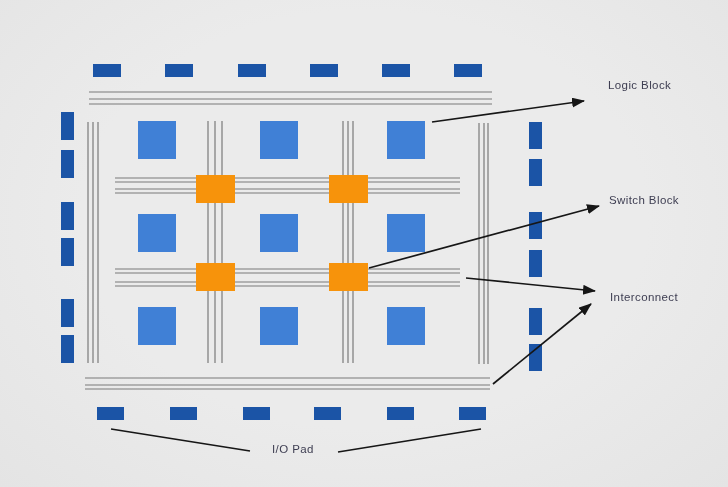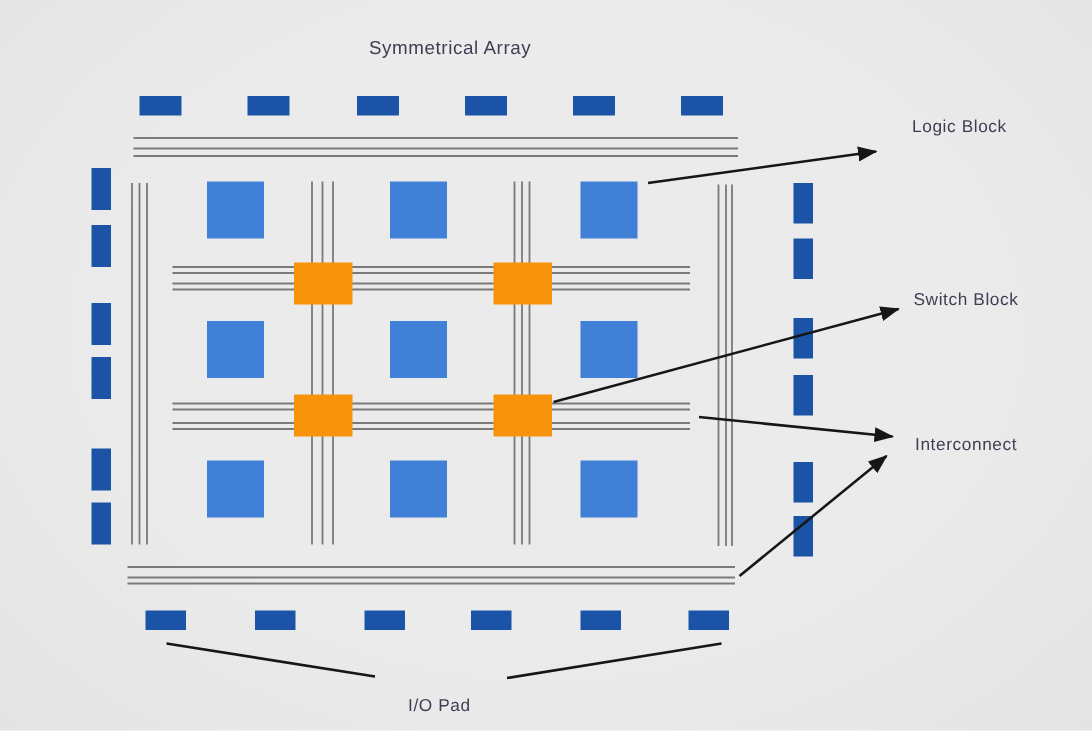--- a/index.html
+++ b/index.html
@@ -16,21 +16,21 @@
     color:#3e3e52;
     font-size:11.5px;
     letter-spacing:0.4px;
     white-space:nowrap;
     line-height:1.1;
   }
   .title{left:246px;top:26px;font-size:12.5px;}
   .lbl-logic{left:608px;top:79px;}
   .lbl-switch{left:609px;top:194px;}
   .lbl-interconnect{left:610px;top:291px;}
-  .lbl-iopad{left:272px;top:465px;}
+  .lbl-iopad{left:272px;top:443px;}
 </style>
 </head>
 <body>
 
 <div class="stage">
 
   <svg id="diagram-svg" width="728" height="487" viewBox="0 0 728 487">
     <defs>
       <marker id="arrowhead" markerUnits="userSpaceOnUse" markerWidth="14" markerHeight="11" refX="12" refY="5" orient="auto">
         <path id="arrowhead-path" d="M0,0 L13,5 L0,10 Z" fill="#161616"></path>
@@ -110,21 +110,20 @@
     <g id="layer-arrows">
         <line x1="432" y1="122" x2="584" y2="101" stroke="#161616" stroke-width="1.7" marker-end="url(#arrowhead)"></line>
         <line x1="369" y1="268" x2="599" y2="206" stroke="#161616" stroke-width="1.7" marker-end="url(#arrowhead)"></line>
         <line x1="466" y1="278" x2="595" y2="291" stroke="#161616" stroke-width="1.7" marker-end="url(#arrowhead)"></line>
         <line x1="493" y1="384" x2="591" y2="304" stroke="#161616" stroke-width="1.7" marker-end="url(#arrowhead)"></line>
         <line x1="111" y1="429" x2="250" y2="451" stroke="#161616" stroke-width="1.7"></line>
         <line x1="338" y1="452" x2="481" y2="429" stroke="#161616" stroke-width="1.7"></line>
       </g>
   </svg>
 
-  <div class="txt title" style="color: rgb(62, 62, 82);">Symmetrical Array</div>
 
   <div class="txt lbl-logic" style="color: rgb(62, 62, 82);">Logic Block</div>
 
   <div class="txt lbl-switch" style="color: rgb(62, 62, 82); text-align: center;">Switch Block</div>
 
   <div class="txt lbl-interconnect" style="color: rgb(62, 62, 82);">Interconnect</div>
 
   <div class="txt lbl-iopad" style="color: rgb(62, 62, 82);">I/O Pad</div>
 
 </div>

